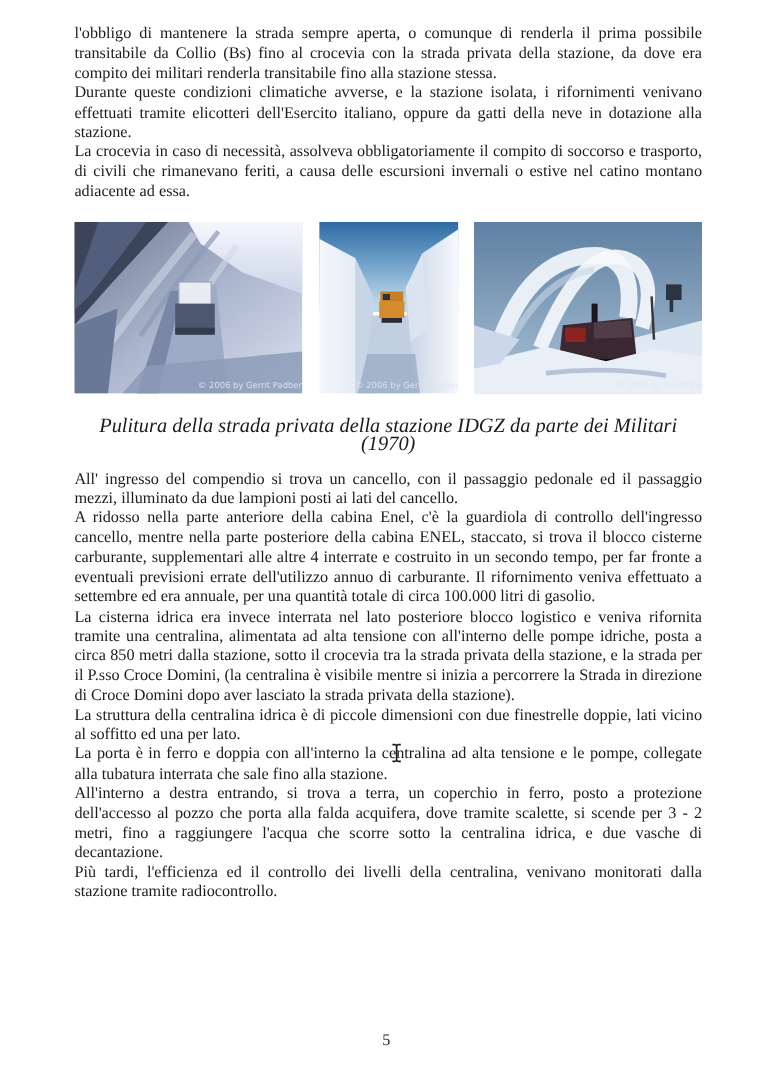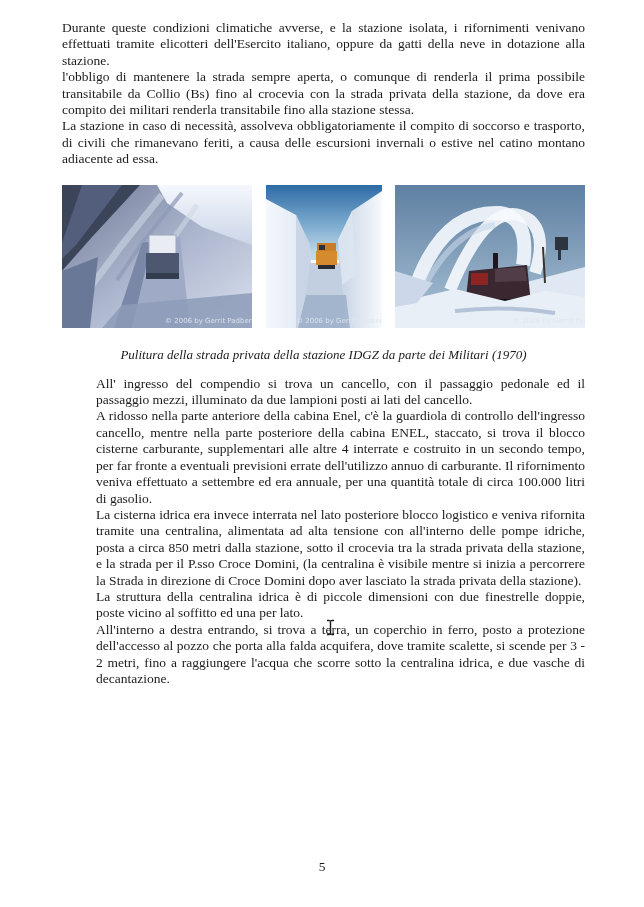--- a/index.html
+++ b/index.html
@@ -25,24 +25,24 @@
     display:flex;
     justify-content:space-between;
     margin-top:17px;
     height:143px;
   }
   .photo{display:block;}
   #caption{
     margin:19px 0 0 0;
     text-align:center;
     font-style:italic;
-    font-size:13px;
+    font-size:17px;
     line-height:15px;
   }
-  #lower-text{margin-top:14px;margin-left:34px;}
+  #lower-text{margin-top:14px;}
   #page-number{
     position:absolute;
     left:0;right:0;
     top:859px;
     text-align:center;
     font-size:13.5px;
   }
   #ibeam-cursor{
     position:absolute;
     left:325px;top:619px;
@@ -55,23 +55,23 @@
     fill:#dfe6ef;
     opacity:0.9;
   }
 </style>
 </head>
 <body>
 
 <div id="page">
   <div id="content">
 
+    <p class="para">l'obbligo di mantenere la strada sempre aperta, o comunque di renderla il prima possibile transitabile da Collio (Bs) fino al crocevia con la strada privata della stazione, da dove era compito dei militari renderla transitabile fino alla stazione stessa.</p>
     <p class="para">Durante queste condizioni climatiche avverse, e la stazione isolata, i rifornimenti venivano effettuati tramite elicotteri dell'Esercito italiano, oppure da gatti della neve in dotazione alla stazione.</p>
-    <p class="para">l'obbligo di mantenere la strada sempre aperta, o comunque di renderla il prima possibile transitabile da Collio (Bs) fino al crocevia con la strada privata della stazione, da dove era compito dei militari renderla transitabile fino alla stazione stessa.</p>
-    <p class="para">La stazione in caso di necessità, assolveva obbligatoriamente il compito di soccorso e trasporto, di civili che rimanevano feriti, a causa delle escursioni invernali o estive nel catino montano adiacente ad essa.</p>
+    <p class="para">La crocevia in caso di necessità, assolveva obbligatoriamente il compito di soccorso e trasporto, di civili che rimanevano feriti, a causa delle escursioni invernali o estive nel catino montano adiacente ad essa.</p>
 
     <div id="photo-row">
 
       <svg class="photo" width="190" height="143" viewBox="0 0 190 143">
         <defs>
           <linearGradient id="p1bg" x1="0" y1="0" x2="1" y2="1">
             <stop offset="0" stop-color="#6d7894"></stop>
             <stop offset="0.5" stop-color="#aab4cc"></stop>
             <stop offset="1" stop-color="#d9e0ee"></stop>
           </linearGradient>
@@ -155,22 +155,24 @@
       </svg>
 
     </div>
 
     <p id="caption">Pulitura della strada privata della stazione IDGZ da parte dei Militari (1970)</p>
 
     <div id="lower-text">
       <p class="para">All' ingresso del compendio si trova un cancello, con il passaggio pedonale ed il passaggio mezzi, illuminato da due lampioni posti ai lati del cancello.</p>
       <p class="para">A ridosso nella parte anteriore della cabina Enel, c'è la guardiola di controllo dell'ingresso cancello, mentre nella parte posteriore della cabina ENEL, staccato, si trova il blocco cisterne carburante, supplementari alle altre 4 interrate e costruito in un secondo tempo, per far fronte a eventuali previsioni errate dell'utilizzo annuo di carburante. Il rifornimento veniva effettuato a settembre ed era annuale, per una quantità totale di circa 100.000 litri di gasolio.</p>
       <p class="para">La cisterna idrica era invece interrata nel lato posteriore blocco logistico e veniva rifornita tramite una centralina, alimentata ad alta tensione con all'interno delle pompe idriche, posta a circa 850 metri dalla stazione, sotto il crocevia tra la strada privata della stazione, e la strada per il P.sso Croce Domini, (la centralina è visibile mentre si inizia a percorrere la Strada in direzione di Croce Domini dopo aver lasciato la strada privata della stazione).</p>
-      <p class="para">La struttura della centralina idrica è di piccole dimensioni con due finestrelle doppie, poste vicino al soffitto ed una per lato.</p>
+      <p class="para">La struttura della centralina idrica è di piccole dimensioni con due finestrelle doppie, lati vicino al soffitto ed una per lato.</p>
+      <p class="para">La porta è in ferro e doppia con all'interno la centralina ad alta tensione e le pompe, collegate alla tubatura interrata che sale fino alla stazione.</p>
       <p class="para">All'interno a destra entrando, si trova a terra, un coperchio in ferro, posto a protezione dell'accesso al pozzo che porta alla falda acquifera, dove tramite scalette, si scende per 3 - 2 metri, fino a raggiungere l'acqua che scorre sotto la centralina idrica, e due vasche di decantazione.</p>
+      <p class="para">Più tardi, l'efficienza ed il controllo dei livelli della centralina, venivano monitorati dalla stazione tramite radiocontrollo.</p>
     </div>
 
   </div>
 
   <div id="page-number">5</div>
 
   <svg id="ibeam-cursor" viewBox="0 0 11 17">
     <path d="M2,1.5 H4.5 M6.5,1.5 H9 M5.5,1.5 V15.5 M2,15.5 H4.5 M6.5,15.5 H9 M4.5,1.5 Q5.5,2.5 6.5,1.5 M4.5,15.5 Q5.5,14.5 6.5,15.5" stroke="#1a1a1a" stroke-width="1.4" fill="none"></path>
   </svg>
 </div>

